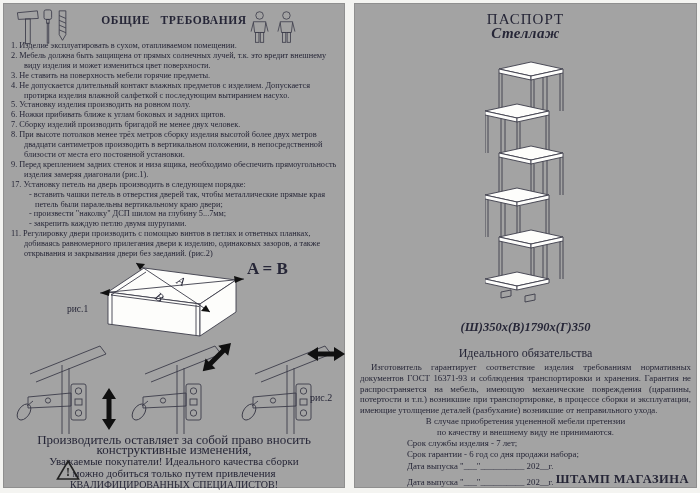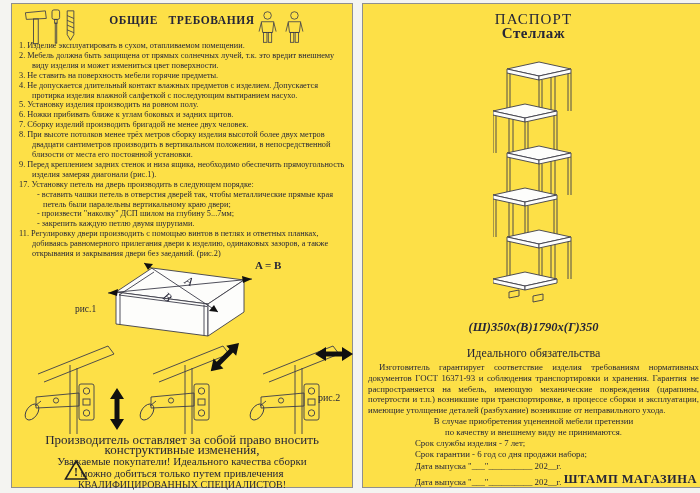--- a/index.html
+++ b/index.html
@@ -3,59 +3,59 @@
 <meta charset="utf-8">
 <style>
   html,body{margin:0;padding:0;}
   body{
     width:700px;height:493px;position:relative;
     background:#f4f4f1;
     font-family:"Liberation Serif",serif;
     color:#262637;
     overflow:hidden;
   }
-  .box{position:absolute;top:3px;height:485px;background:#fde047;border:1px solid #8f8f8f;box-sizing:border-box;margin-left:8px;}
+  .box{position:absolute;top:3px;height:485px;background:#a3a3a3;border:1px solid #8f8f8f;box-sizing:border-box;}
   #left-box{left:3px;width:342px;}
   #right-box{left:354px;width:343px;}
 
   
   .lhead-title{position:absolute;top:10px;left:0;width:100%;text-align:center;
     font-size:11.5px;font-weight:bold;letter-spacing:.6px;word-spacing:7px;}
   .tools-ic{position:absolute;top:4px;left:12px;}
   .persons-ic{position:absolute;top:7px;left:243px;}
 
   
   .req-list{position:absolute;top:37px;left:7px;right:3px;font-size:8.3px;line-height:9.9px;}
   .li{padding-left:13px;text-indent:-13px;}
   .li.sub{padding-left:24px;text-indent:-6px;}
   .li .num{padding-right:2px;}
 
   
   .fig1-wrap{position:absolute;top:250px;left:0;width:342px;height:90px;}
   .fig1-sketch{position:absolute;left:92px;top:2px;}
   .fig1-label{position:absolute;left:63px;top:50px;font-size:9.5px;}
-  .fig1-eq{position:absolute;left:243px;top:5px;font-size:11px;font-weight:bold;}
+  .fig1-eq{position:absolute;left:243px;top:5px;font-size:17px;font-weight:bold;}
 
   
   .hinges{position:absolute;top:336px;left:0;width:342px;height:94px;}
   .hinge{position:absolute;top:0;}
   .h1{left:12px;} .h2{left:127px;} .h3{left:237px;}
   .fig2-label{position:absolute;left:306px;top:52px;font-size:10px;}
 
   .manuf-note{position:absolute;top:431px;left:0;width:100%;text-align:center;
     font-size:13px;line-height:9.6px;}
 
   .warning{position:absolute;top:452px;left:0;width:100%;}
   .warn-tri{position:absolute;left:52px;top:3px;}
   .warn-text{width:100%;text-align:center;font-size:11px;line-height:11.5px;}
   .warn-text .l3{font-size:10px;}
 
   
   .passport-title{position:absolute;top:7px;width:100%;text-align:center;font-size:15px;letter-spacing:1px;}
-  .product-name{position:absolute;top:21px;width:100%;text-align:center;font-size:15px;font-weight:bold;letter-spacing:.5px;}
+  .product-name{position:absolute;top:21px;width:100%;text-align:center;font-size:15px;font-weight:bold;font-style:italic;letter-spacing:.5px;}
   .tower{position:absolute;top:52px;left:130px;}
   .dims{position:absolute;top:316px;width:100%;text-align:center;font-size:12.5px;font-weight:bold;font-style:italic;}
   .war-title{position:absolute;top:342px;width:100%;text-align:center;font-size:12px;}
   .war-par{position:absolute;top:358px;left:5px;right:5px;font-size:8.8px;line-height:10.8px;text-align:justify;text-indent:11px;}
   .case-lines{position:absolute;top:412px;left:0;width:100%;text-align:center;font-size:8.8px;line-height:10.8px;}
   .terms{position:absolute;top:434px;left:52px;font-size:8.8px;line-height:11px;}
   .dates{position:absolute;top:455px;left:52px;font-size:8.8px;line-height:15.5px;}
   .stamp{position:absolute;top:468px;right:7px;font-size:12.5px;font-weight:bold;letter-spacing:.5px;}
 
   svg{display:block;}

